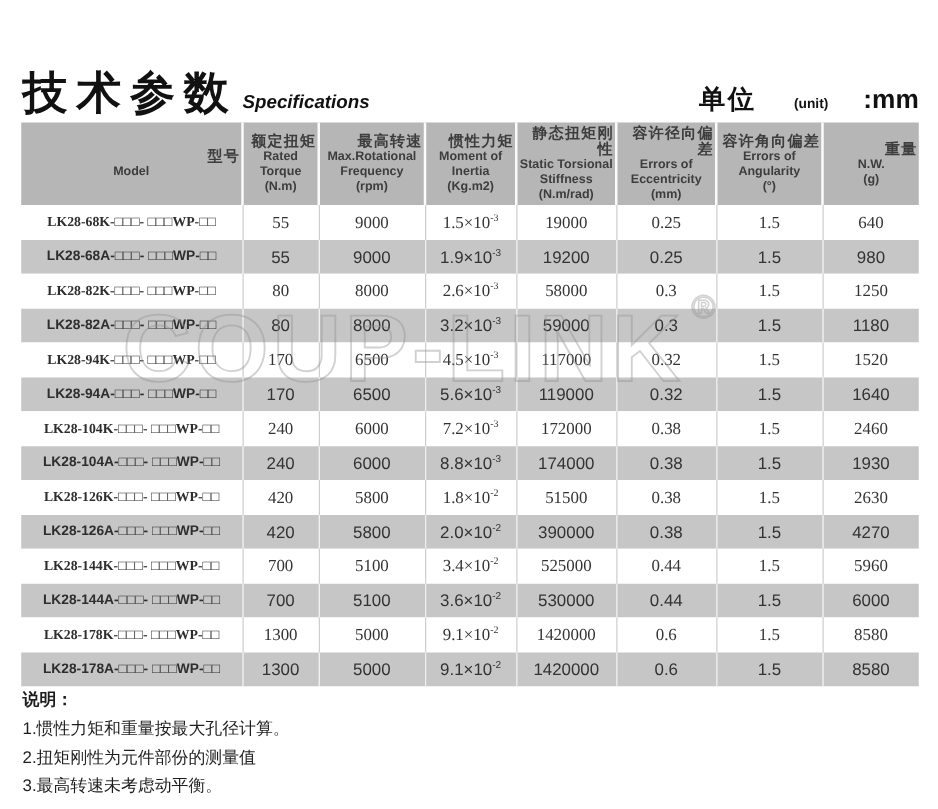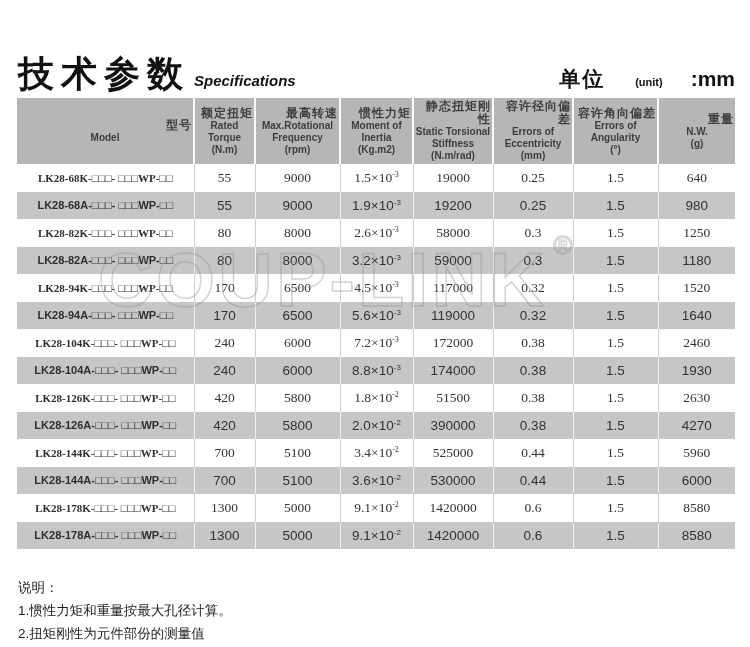--- a/index.html
+++ b/index.html
@@ -51,21 +51,21 @@
     color:transparent;-webkit-text-stroke:1.5px rgba(145,145,145,0.42);
     z-index:5;
   }
   .watermark .reg{
     font-size:26px;-webkit-text-stroke:1.2px rgba(145,145,145,0.42);
     vertical-align:top;position:relative;top:-6px;left:6px;
   }
 
   
   .notes{position:absolute;left:18px;top:548px;font-size:13.5px;color:#1d1d1d;line-height:23px;}
-  .notes .note-title{font-weight:normal;margin-top:28px;}
+  .notes .note-title{font-weight:bold;}
 </style>
 </head>
 <body>
 
 <div class="page">
 
   <div class="title-band">
     <span class="title-cn">技术参数</span>
     <span class="title-en">Specifications</span>
     <span class="unit-wrap">

